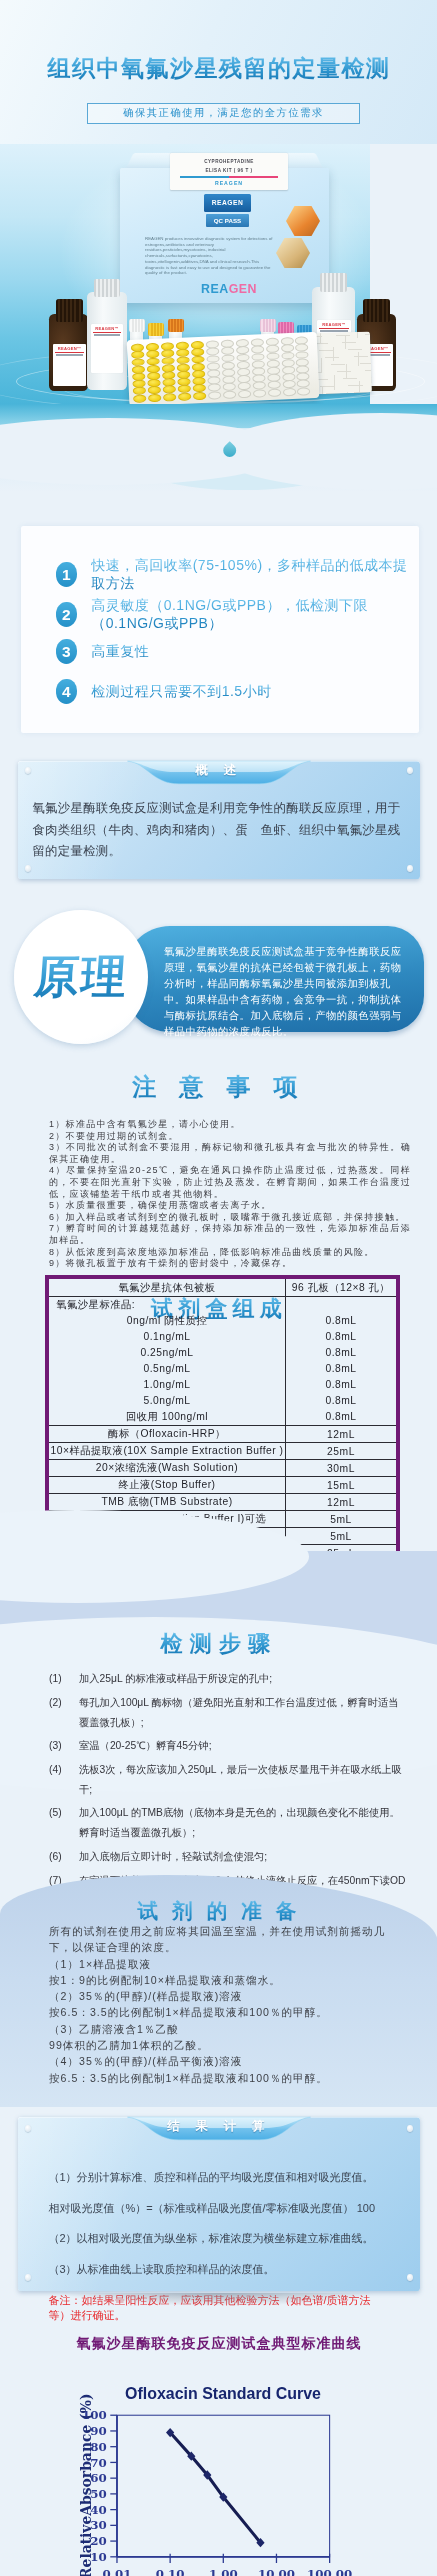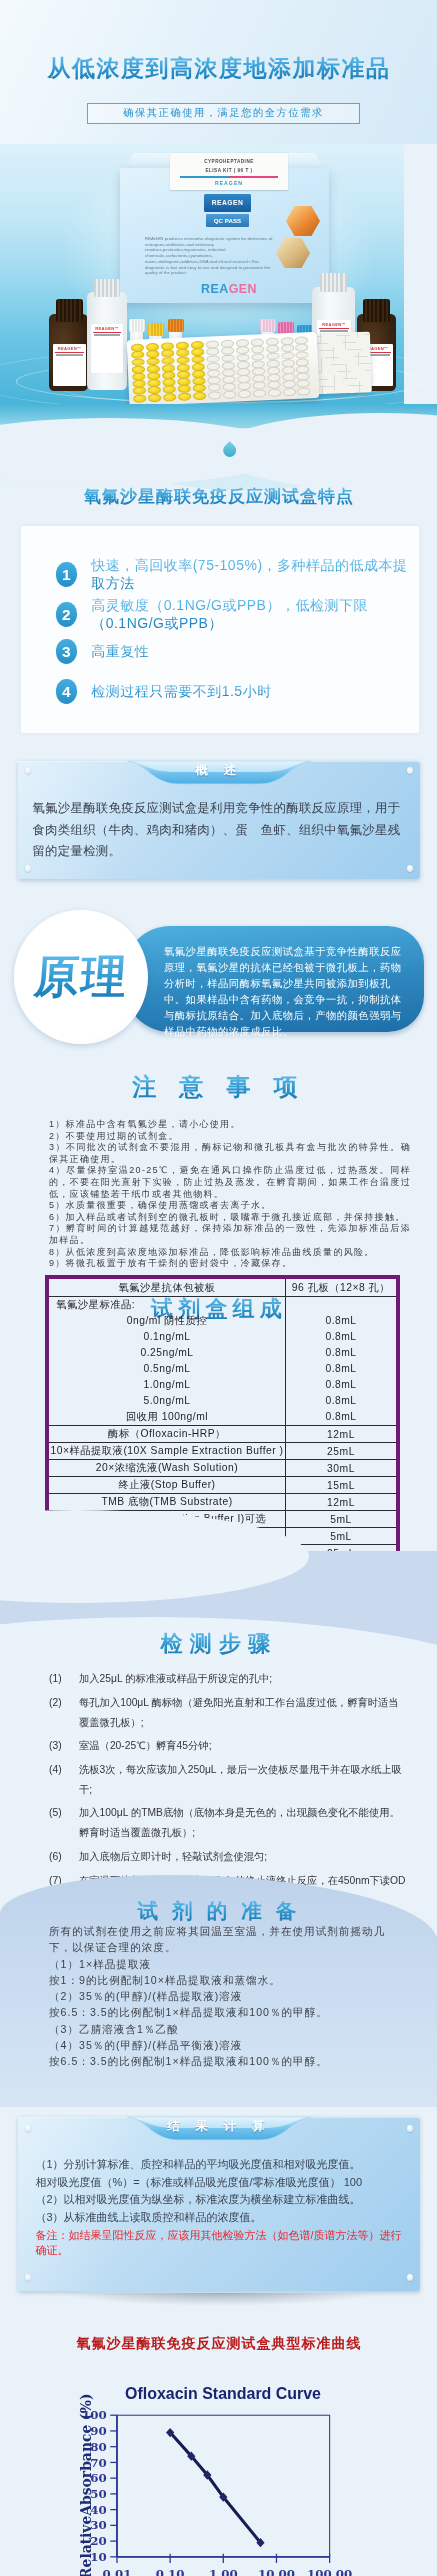--- a/index.html
+++ b/index.html
@@ -13,21 +13,21 @@
   @supports (-webkit-background-clip: text){ .grad-text{color:transparent;} }
 
   
   .hero{left:0;top:0;width:438px;height:144px;background:linear-gradient(115deg,#f4fafd 0%,#e3f1fa 45%,#d4e9f7 100%);}
   .hero-title{left:0;top:53px;width:438px;text-align:center;font-size:23px;font-weight:bold;letter-spacing:1.5px;}
   .subtitle-box{left:87px;top:103px;width:271px;height:18.5px;border:0.5px solid #5aa8d6;background:rgba(255,255,255,.35);
     display:flex;align-items:center;justify-content:center;}
   .subtitle-box span{font-size:10.3px;color:#2e93cc;letter-spacing:1.5px;}
 
   
-  .photo{left:0;top:144px;width:404px;height:260px;}
+  .photo{left:0;top:144px;width:370px;height:260px;}
   .photo-sky{position:absolute;inset:0;background:linear-gradient(180deg,#ddf1fb 0%,#c3e7f6 28%,#9bd8ef 52%,#6ac5e4 75%,#49b4d9 100%);}
   .glow{position:absolute;left:59px;top:0px;width:319px;height:216px;background:radial-gradient(closest-side,rgba(255,255,255,.85),rgba(255,255,255,0));}
   .ripple{position:absolute;border:1px solid rgba(255,255,255,.45);border-radius:50%;}
   .r1{left:15.5px;top:216px;width:407px;height:41px;}
   .r2{left:62px;top:229px;width:314px;height:29px;border-color:rgba(255,255,255,.3);}
   .r3{left:-31px;top:204px;width:505px;height:62px;border-color:rgba(255,255,255,.25);}
   
   .box-top{left:129px;top:6.2px;width:191px;height:25px;background:linear-gradient(180deg,#eef8fd,#cfe9f7);
     position:absolute;transform:perspective(155px) rotateX(38deg);border-radius:2.1px;}
   .box-front{left:120px;top:24px;width:209px;height:135px;position:absolute;border-radius:2.1px;
@@ -105,39 +105,39 @@
   .glass-sheen::before{content:"";position:absolute;left:-93px;top:-31px;width:330px;height:216px;
     background:linear-gradient(115deg,rgba(255,255,255,.55),rgba(255,255,255,0) 60%);transform:rotate(-8deg);}
   .dot{position:absolute;width:6.2px;height:7.2px;border-radius:50%;background:radial-gradient(circle at 38% 32%,#ffffff,#dfeaf2 70%,#b8ccd9);box-shadow:0 0.5px 1px rgba(60,90,120,.4);}
   .tab-wrap{position:absolute;left:50%;transform:translateX(-50%);top:-1px;width:185px;height:25px;}
   .tab-label{position:absolute;left:0;top:2.1px;width:185px;text-align:center;color:#fff;font-size:12.4px;font-weight:bold;
     letter-spacing:6.2px;text-shadow:0 0.5px 1px rgba(30,90,140,.5);}
   .overview-panel{left:18px;top:761px;width:402px;height:118px;}
   .overview-text{position:absolute;left:14.4px;top:37px;width:374px;font-size:12.4px;line-height:21.6px;color:#3b4350;letter-spacing:0.3px;}
   .results-panel{left:18px;top:2117px;width:402px;height:174px;}
   .results-text{position:absolute;left:14.4px;top:37px;width:374px;font-size:11px;line-height:14.7px;color:#3b4553;}
-  .results-text p{margin:3px;}
+  .results-text p{margin:16px;}
   .results-note{color:#e8282c;}
   .panel-shadow{left:62px;top:2293px;width:314px;height:13.4px;background:radial-gradient(ellipse at 50% 0,rgba(120,135,150,.55),rgba(120,135,150,0) 70%);}
 
   
   .pr-banner{left:124px;top:926px;width:300px;height:106px;border-radius:46px 36px 36px 46px;
     background:linear-gradient(175deg,#4fb0e0 0%,#2e88bf 55%,#1e6ea8 100%);box-shadow:0 2.1px 5.2px rgba(40,90,140,.3);}
   .pr-circle{left:14.4px;top:910px;width:134px;height:134px;border-radius:50%;background:radial-gradient(circle at 40% 35%,#ffffff 70%,#eef5fa);
     box-shadow:0 2.1px 6.2px rgba(60,110,160,.25);display:flex;align-items:center;justify-content:center;}
   .pr-title{font-size:45px;font-weight:900;letter-spacing:2.1px;transform:skewX(-4deg);}
   .pr-text{left:164px;top:944px;width:248px;font-size:10.3px;line-height:16px;color:#ffffff;letter-spacing:0.5px;}
 
   
   .sec-heading{left:0;width:438px;text-align:center;font-weight:bold;}
   .note-heading{top:1071px;font-size:24px;letter-spacing:8.2px;}
   .kit-heading{top:1294px;font-size:22px;letter-spacing:5.2px;}
   .steps-heading{top:1629px;font-size:22px;letter-spacing:7.2px;}
   .prep-heading{top:1897px;font-size:20.6px;letter-spacing:4.1px;}
-  .curve-heading{top:2335px;font-size:14px;color:#b91c1c;letter-spacing:1px;}
+  .curve-heading{top:2335px;font-size:14px;color:#701a75;letter-spacing:1px;}
 
   
   .serif{font-family:Liberation Sans, sans-serif;}
   .precautions{left:49px;top:1119px;width:362px;font-size:9px;line-height:11.6px;letter-spacing:1.3px;color:#3c3c42;text-align:justify;}
   .precautions p{margin:0;}
   .steps{left:49px;top:1669px;width:357px;font-size:10.3px;color:#33333a;}
   .step{display:flex;margin-bottom:3.6px;line-height:20px;}
   .step-num{flex:0 0 30px;}
   .step-text{flex:1;}
   .prep-text{left:49px;top:1923px;width:355px;font-size:10.6px;line-height:16.3px;letter-spacing:1px;color:#3c3f45;}
@@ -168,21 +168,21 @@
   .tick{font:bold 23px "DejaVu Serif","Liberation Serif",serif;fill:#2c3a92;}
   .ctitle{font:bold 31px "Liberation Sans","DejaVu Sans",sans-serif;fill:#17266e;}
   .clabel{font:bold 27px "DejaVu Serif","Liberation Serif",serif;fill:#1d2c74;}
 </style>
 </head>
 <body>
 
 <div class="page">
 
   <div class="abs hero">
-    <div class="abs hero-title grad-text">从低浓度到高浓度地添加标准品</div>
+    <div class="abs hero-title grad-text">组织中氧氟沙星残留的定量检测</div>
     <div class="abs subtitle-box">
       <span>确保其正确使用，满足您的全方位需求</span>
     </div>
   </div>
 
   <div class="abs photo">
     <div class="photo-sky"></div>
     <div class="glow"></div>
     <div class="ripple r3"></div>
     <div class="ripple r1"></div>
@@ -354,21 +354,20 @@
     </div>
   </div>
 
   <div class="abs water-band">
     <div class="wave3"></div>
     <div class="wave1"></div>
     <div class="wave2"></div>
     <div class="drop"></div>
   </div>
 
-  <div class="abs features-heading grad-text">氧氟沙星酶联免疫反应测试盒特点</div>
   <div class="abs features-panel">
     <div class="feature f1">
       <div class="fnum">1</div>
       <div class="ftext grad-text">快速，高回收率(75-105%)，多种样品的低成本提取方法</div>
     </div>
     <div class="feature f2">
       <div class="fnum">2</div>
       <div class="ftext grad-text">高灵敏度（0.1NG/G或PPB），低检测下限（0.1NG/G或PPB）</div>
     </div>
     <div class="feature f3">
@@ -520,20 +519,21 @@
 
   <div class="abs prep-band"></div>
   <div class="abs sec-heading prep-heading grad-text">试 剂 的 准 备</div>
   <div class="abs prep-text">
     <p>所有的试剂在使用之前应将其回温至室温，并在使用试剂前摇动几下，以保证合理的浓度。</p>
     <p>（1）1×样品提取液</p>
     <p>按1：9的比例配制10×样品提取液和蒸馏水。</p>
     <p>（2）35％的(甲醇)/(样品提取液)溶液</p>
     <p>按6.5：3.5的比例配制1×样品提取液和100％的甲醇。</p>
     <p>（3）乙腈溶液含1％乙酸</p>
+    <p>99体积的乙腈加1体积的乙酸。</p>
     <p>（4）35％的(甲醇)/(样品平衡液)溶液</p>
     <p>按6.5：3.5的比例配制1×样品提取液和100％的甲醇。</p>
   </div>
 
   <div class="abs glass-panel results-panel">
     <div class="glass-sheen"></div>
     <div class="tab-wrap">
       <svg viewBox="0 0 360 48" width="185" height="25">
         <path d="M2,2 L358,2 C322,4 310,46 258,46 L102,46 C50,46 38,4 2,2 Z" fill="url(#tabgrad)" stroke="#8ed1f2" stroke-width="1"></path>
         <path d="M2,2 L358,2 C330,3 318,23 268,23 L94,23 C44,23 30,3 2,2 Z" fill="rgba(255,255,255,0.5)"></path>

